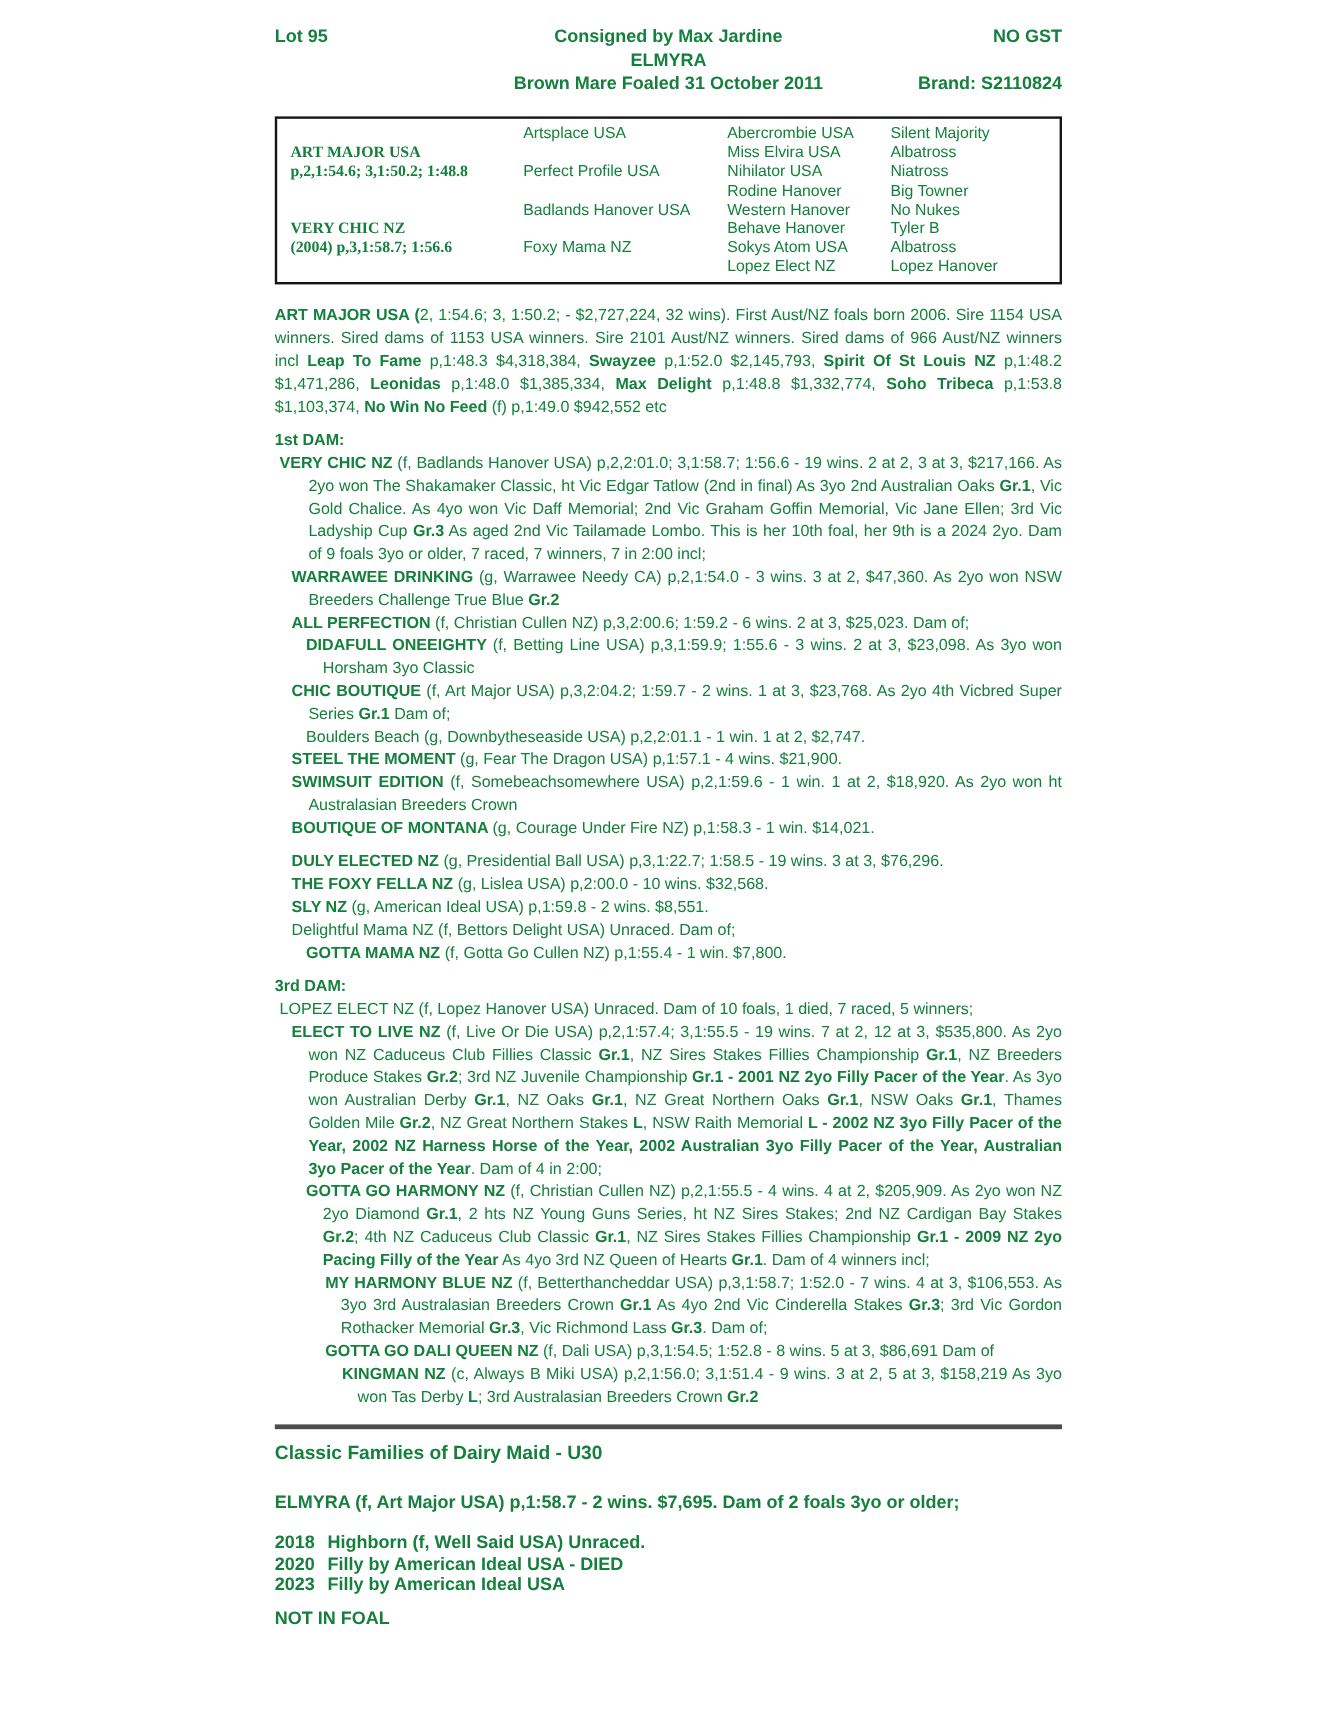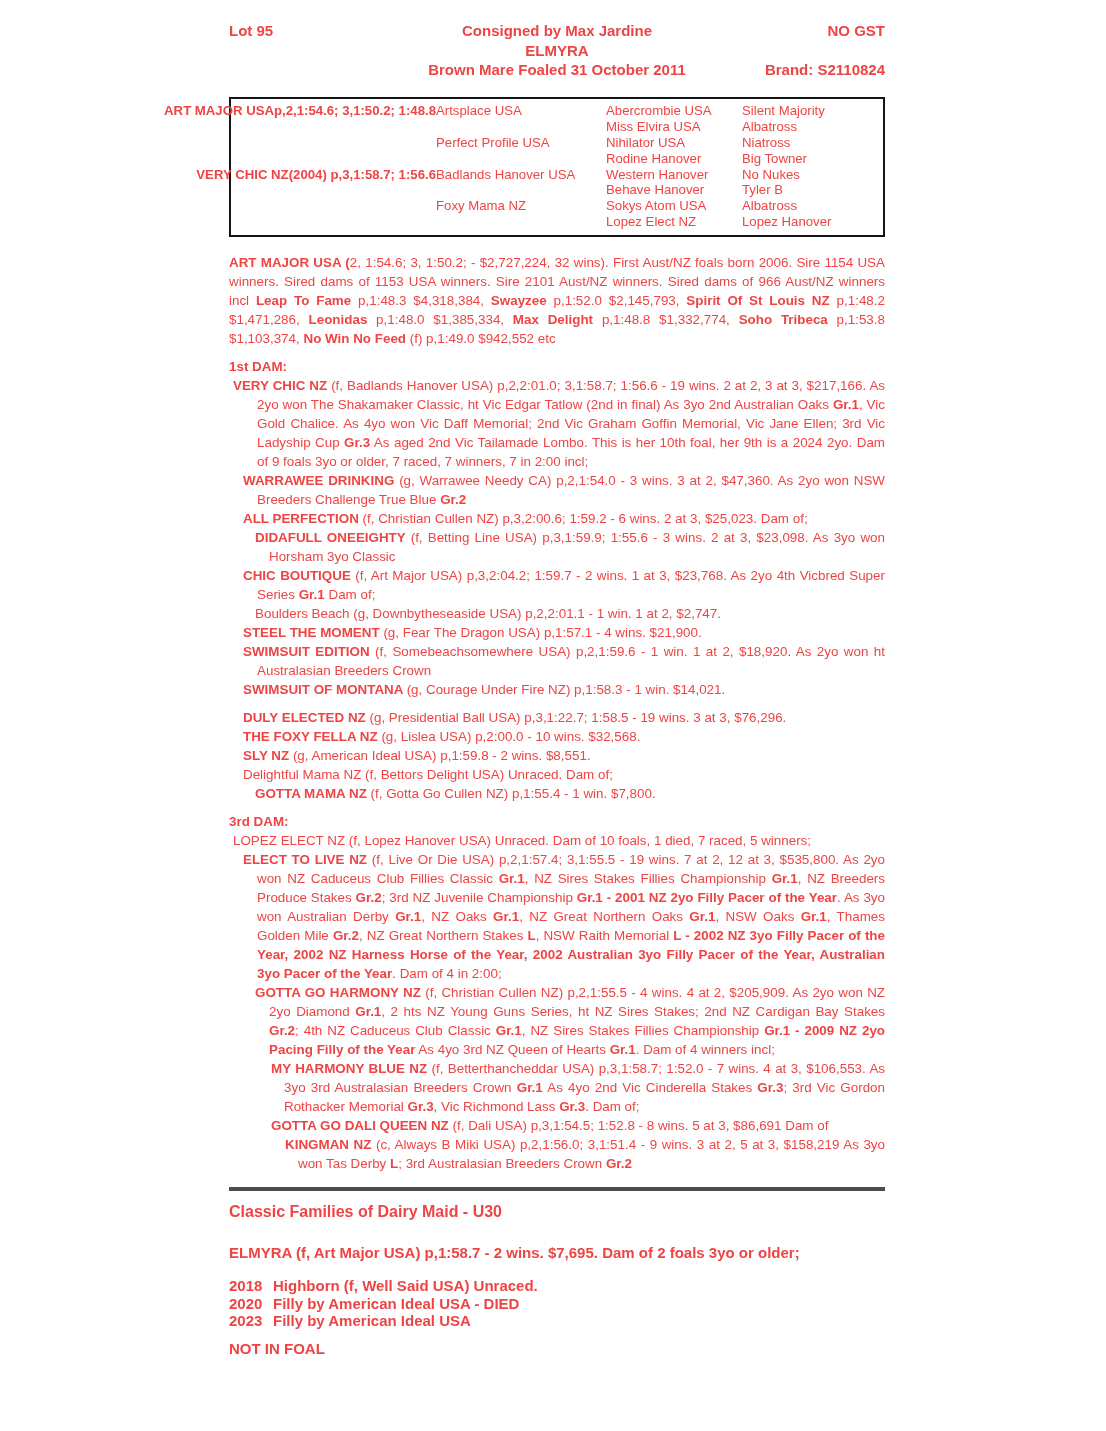--- a/index.html
+++ b/index.html
@@ -1,31 +1,31 @@
 <!DOCTYPE html>
 <html><head>
 <meta charset="utf-8">
 <style>
   html,body{margin:0;padding:0;background:#fff;}
   .sheet{position:relative;width:1106px;height:1431px;background:#fff;overflow:hidden;
-         font-family:"Liberation Sans",sans-serif;color:#ef4444;}
+         font-family:"Liberation Sans",sans-serif;color:#15803d;}
   .content{position:absolute;left:229px;top:0;width:656px;}
 
   
   .hdr-row{display:grid;grid-template-columns:1fr auto 1fr;font-size:15px;font-weight:bold;line-height:20px;}
   .hdr-top{margin-top:21px;}
   .hdr-row .right{text-align:right;}
   .horse-title{text-align:center;font-size:15px;font-weight:bold;line-height:19px;}
 
   
   .ped-table{margin-top:17px;border:2px solid #151515;padding:4px 0 5px 11px;
              display:grid;grid-template-columns:194px 170px 136px 1fr;grid-auto-rows:15.9px;
              font-size:13.2px;line-height:15.9px;}
   .ped-table div{white-space:nowrap;}
-  .c1{grid-column:1;display:flex;flex-direction:row;justify-content:flex-end;font-weight:bold;}
+  .c1{grid-column:1;display:flex;flex-direction:column;justify-content:center;font-weight:bold;font-family:Liberation Serif, serif;}
   .sire-cell{grid-row:1/5;}
   .dam-cell{grid-row:5/9;}
   .c2{grid-column:2;}
   .c3{grid-column:3;}
   .c4{grid-column:4;}
 
   
   .para,.entry,.section-heading{font-size:13.4px;line-height:19px;}
   .para{text-align:justify;}
   .sire-note{margin-top:16px;}
@@ -107,21 +107,21 @@
       <div class="section-heading">1st DAM:</div>
       <div>
           <div class="entry ind0"><span class="b">VERY CHIC NZ </span><span class="r">(f, Badlands Hanover USA) p,2,2:01.0; 3,1:58.7; 1:56.6 - 19 wins. 2 at 2, 3 at 3, $217,166. As 2yo won The Shakamaker Classic, ht Vic Edgar Tatlow (2nd in final) As 3yo 2nd Australian Oaks </span><span class="b">Gr.1</span><span class="r">, Vic Gold Chalice. As 4yo won Vic Daff Memorial; 2nd Vic Graham Goffin Memorial, Vic Jane Ellen; 3rd Vic Ladyship Cup </span><span class="b">Gr.3</span><span class="r"> As aged 2nd Vic Tailamade Lombo. This is her 10th foal, her 9th is a 2024 2yo. Dam of 9 foals 3yo or older, 7 raced, 7 winners, 7 in 2:00 incl;</span></div>
           <div class="entry ind1"><span class="b">WARRAWEE DRINKING </span><span class="r">(g, Warrawee Needy CA) p,2,1:54.0 - 3 wins. 3 at 2, $47,360. As 2yo won NSW Breeders Challenge True Blue </span><span class="b">Gr.2</span></div>
           <div class="entry ind1"><span class="b">ALL PERFECTION </span><span class="r">(f, Christian Cullen NZ) p,3,2:00.6; 1:59.2 - 6 wins. 2 at 3, $25,023. Dam of;</span></div>
           <div class="entry ind2"><span class="b">DIDAFULL ONEEIGHTY </span><span class="r">(f, Betting Line USA) p,3,1:59.9; 1:55.6 - 3 wins. 2 at 3, $23,098. As 3yo won Horsham 3yo Classic</span></div>
           <div class="entry ind1"><span class="b">CHIC BOUTIQUE </span><span class="r">(f, Art Major USA) p,3,2:04.2; 1:59.7 - 2 wins. 1 at 3, $23,768. As 2yo 4th Vicbred Super Series </span><span class="b">Gr.1</span><span class="r"> Dam of;</span></div>
           <div class="entry ind2"><span class="r">Boulders Beach (g, Downbytheseaside USA) p,2,2:01.1 - 1 win. 1 at 2, $2,747.</span></div>
           <div class="entry ind1"><span class="b">STEEL THE MOMENT </span><span class="r">(g, Fear The Dragon USA) p,1:57.1 - 4 wins. $21,900.</span></div>
           <div class="entry ind1"><span class="b">SWIMSUIT EDITION </span><span class="r">(f, Somebeachsomewhere USA) p,2,1:59.6 - 1 win. 1 at 2, $18,920. As 2yo won ht Australasian Breeders Crown</span></div>
-          <div class="entry ind1"><span class="b">SWIMSUIT OF MONTANA </span><span class="r">(g, Courage Under Fire NZ) p,1:58.3 - 1 win. $14,021.</span></div>
+          <div class="entry ind1"><span class="b">BOUTIQUE OF MONTANA </span><span class="r">(g, Courage Under Fire NZ) p,1:58.3 - 1 win. $14,021.</span></div>
         </div>
     </div>
     <div class="section">
       <div>
           <div class="entry ind1"><span class="b">DULY ELECTED NZ </span><span class="r">(g, Presidential Ball USA) p,3,1:22.7; 1:58.5 - 19 wins. 3 at 3, $76,296.</span></div>
           <div class="entry ind1"><span class="b">THE FOXY FELLA NZ </span><span class="r">(g, Lislea USA) p,2:00.0 - 10 wins. $32,568.</span></div>
           <div class="entry ind1"><span class="b">SLY NZ </span><span class="r">(g, American Ideal USA) p,1:59.8 - 2 wins. $8,551.</span></div>
           <div class="entry ind1"><span class="r">Delightful Mama NZ (f, Bettors Delight USA) Unraced. Dam of;</span></div>
           <div class="entry ind2"><span class="b">GOTTA MAMA NZ </span><span class="r">(f, Gotta Go Cullen NZ) p,1:55.4 - 1 win. $7,800.</span></div>
         </div>

